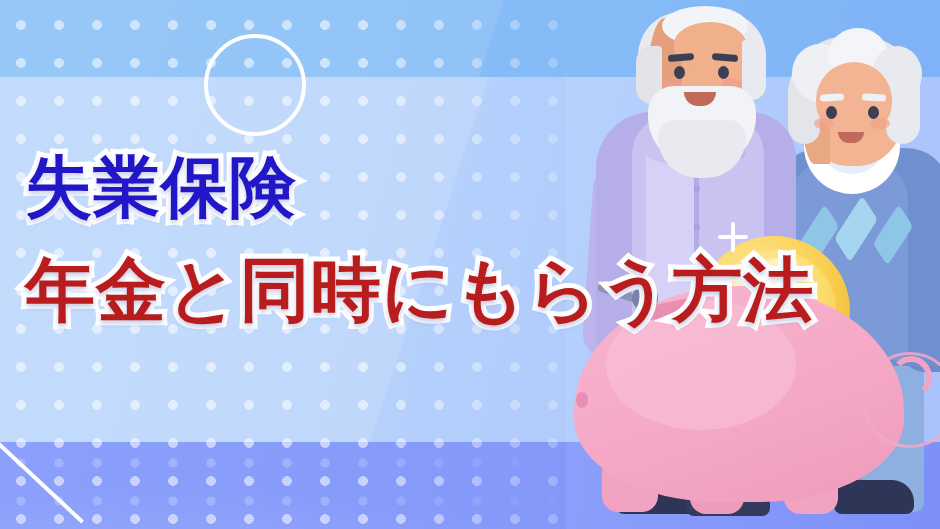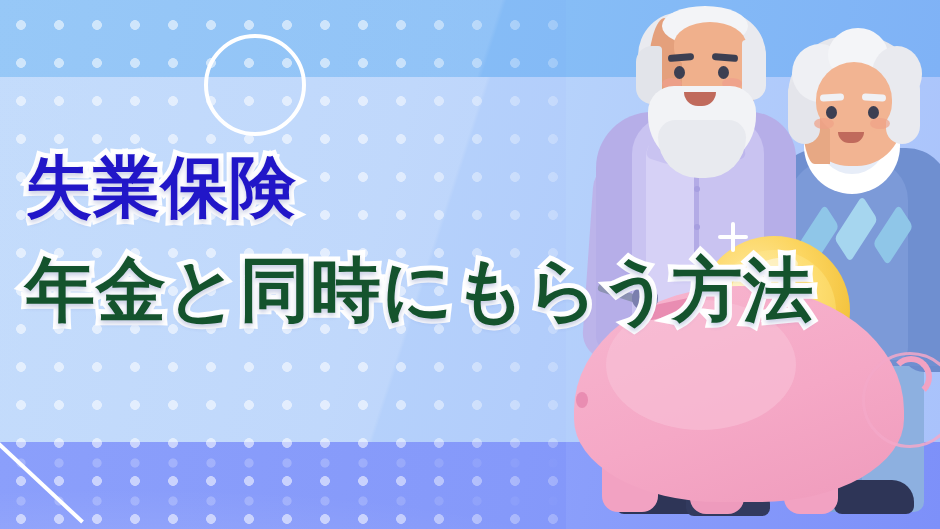--- a/index.html
+++ b/index.html
@@ -183,21 +183,21 @@
     left:25px;top:153px;
     font-size:67px;
     color:#2116c8;
     -webkit-text-stroke:10px #ffffff;
     paint-order:stroke fill;
     text-shadow:0 3px 5px rgba(60,80,160,.28);
   }
   .title-2{
     left:25px;top:255px;
     font-size:70px;
-    color:#14532d;
+    color:#b91c1c;
     -webkit-text-stroke:10px #ffffff;
     paint-order:stroke fill;
     text-shadow:0 3px 5px rgba(60,80,160,.30);
   }
 
   .subtitle-bar{
     position:absolute;left:21px;top:363px;
     width:904px;height:54px;
     background:#1d0fbe;
     display:flex;align-items:center;justify-content:center;

